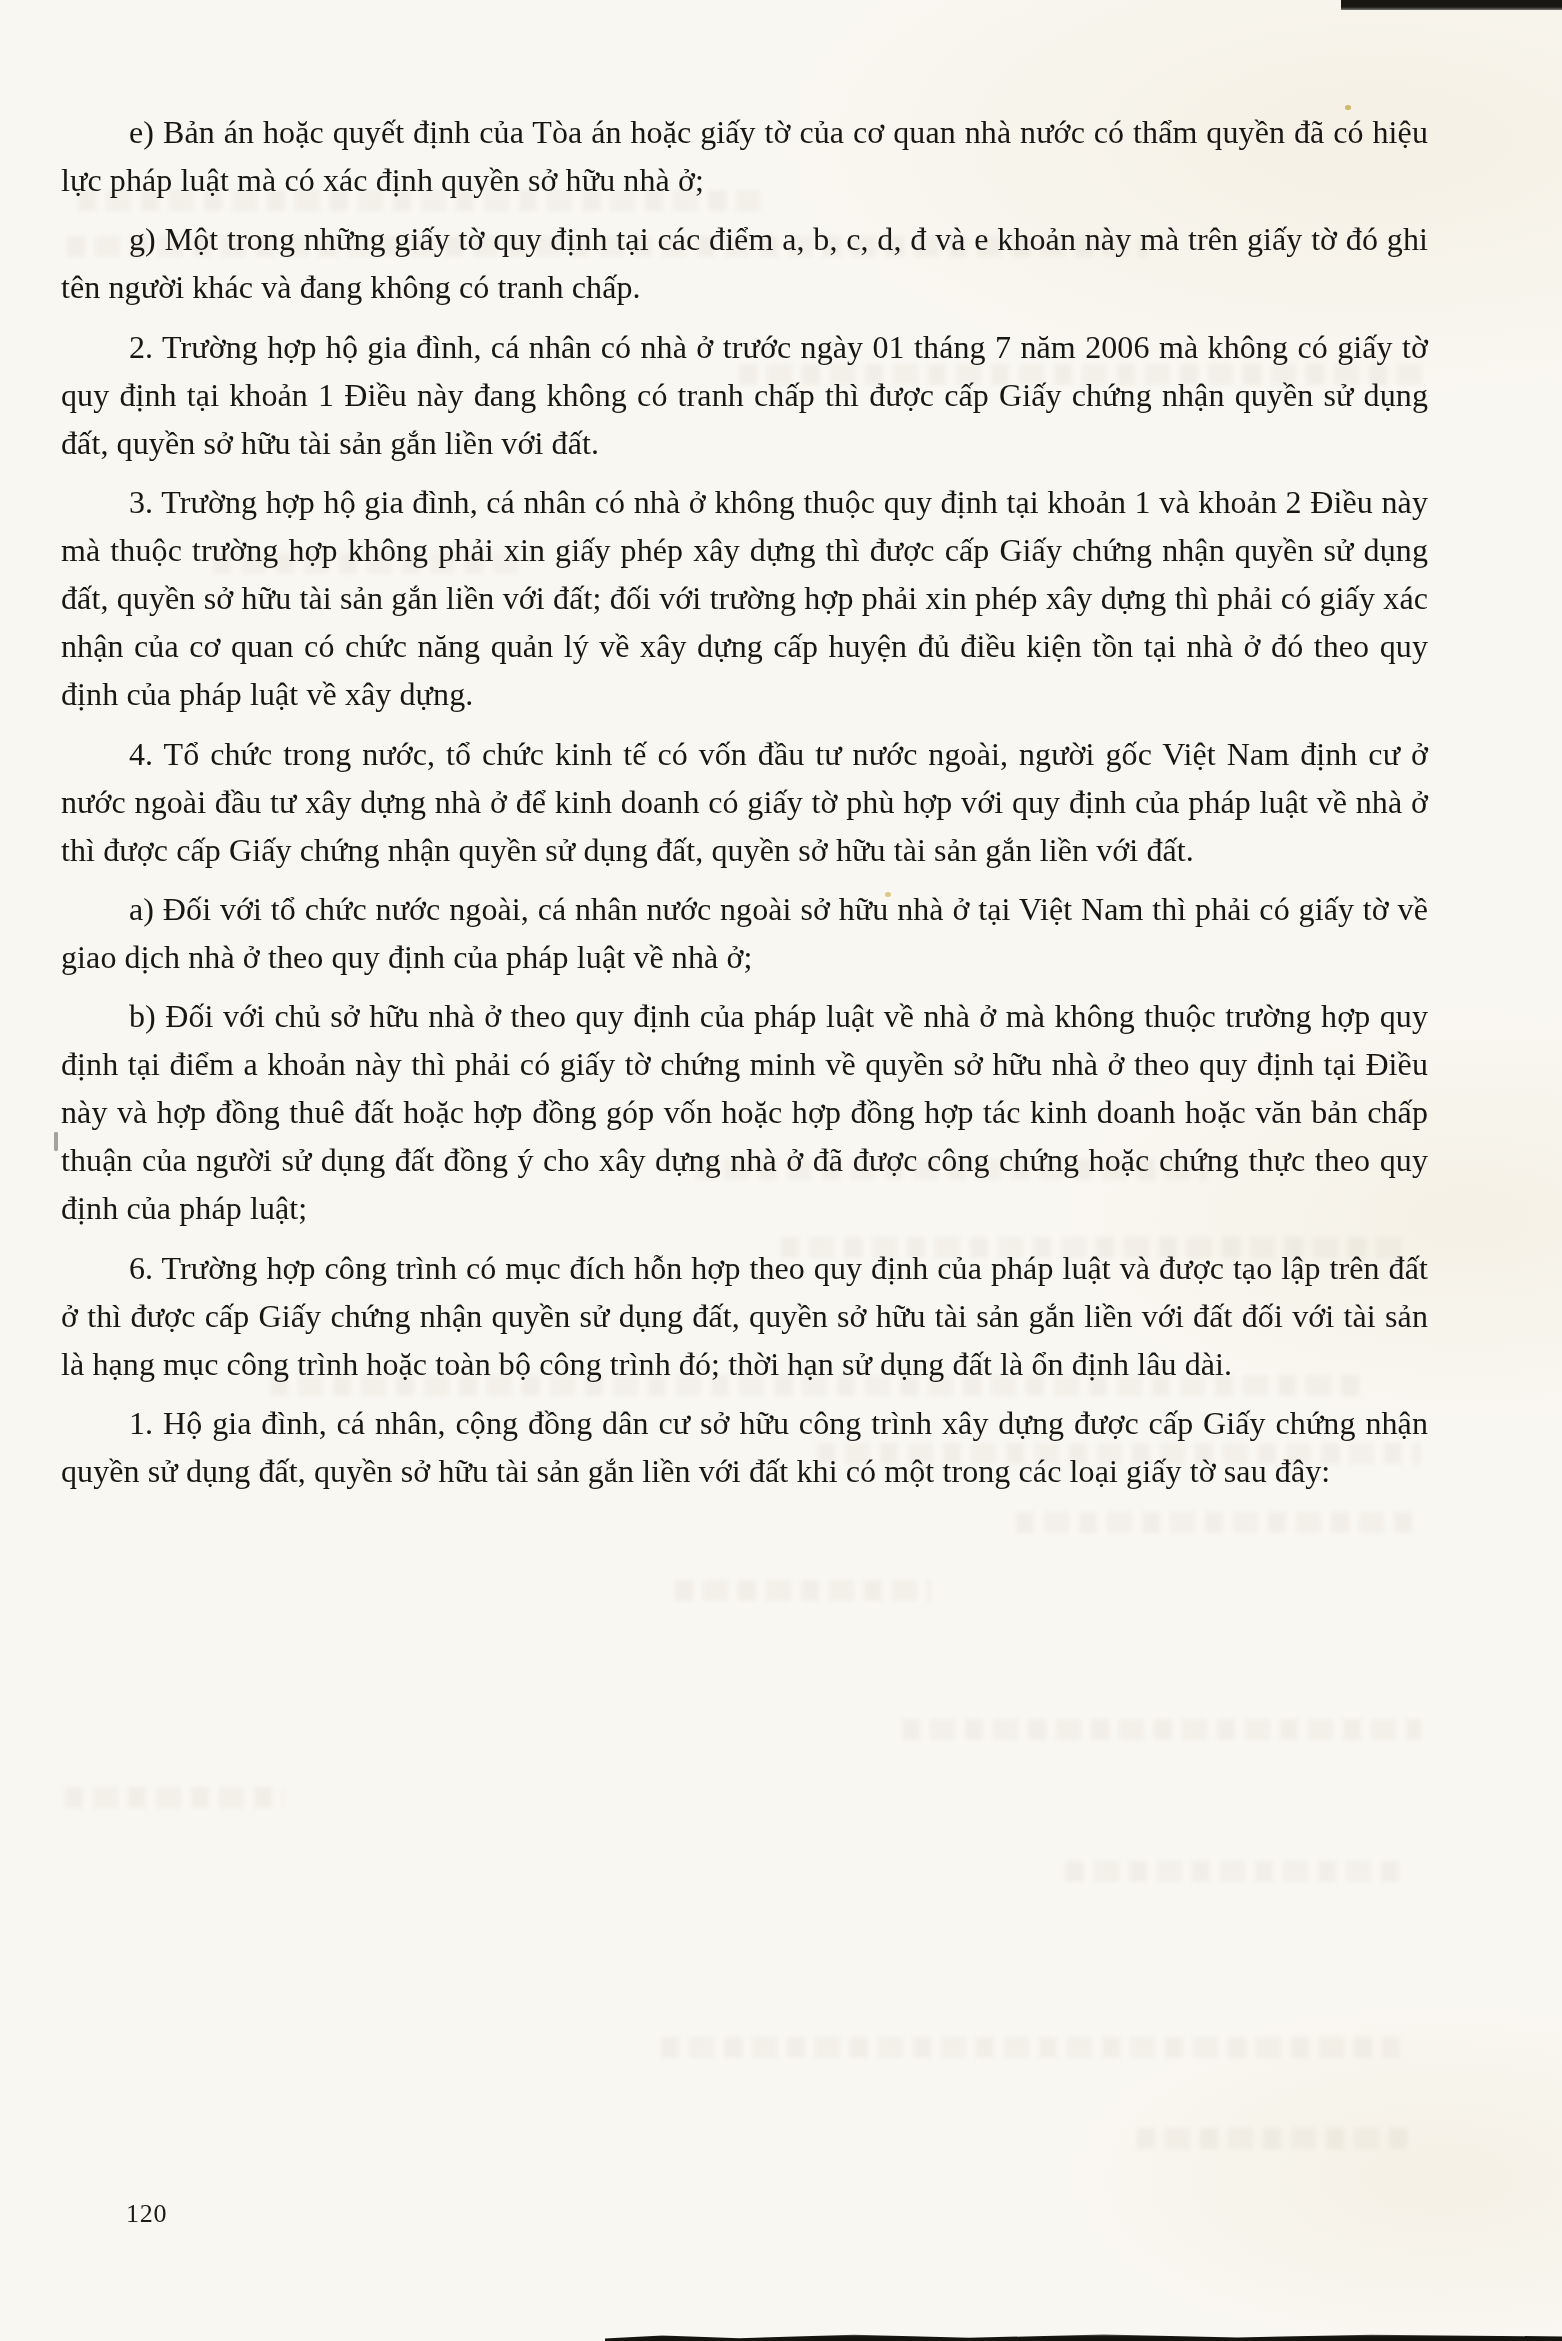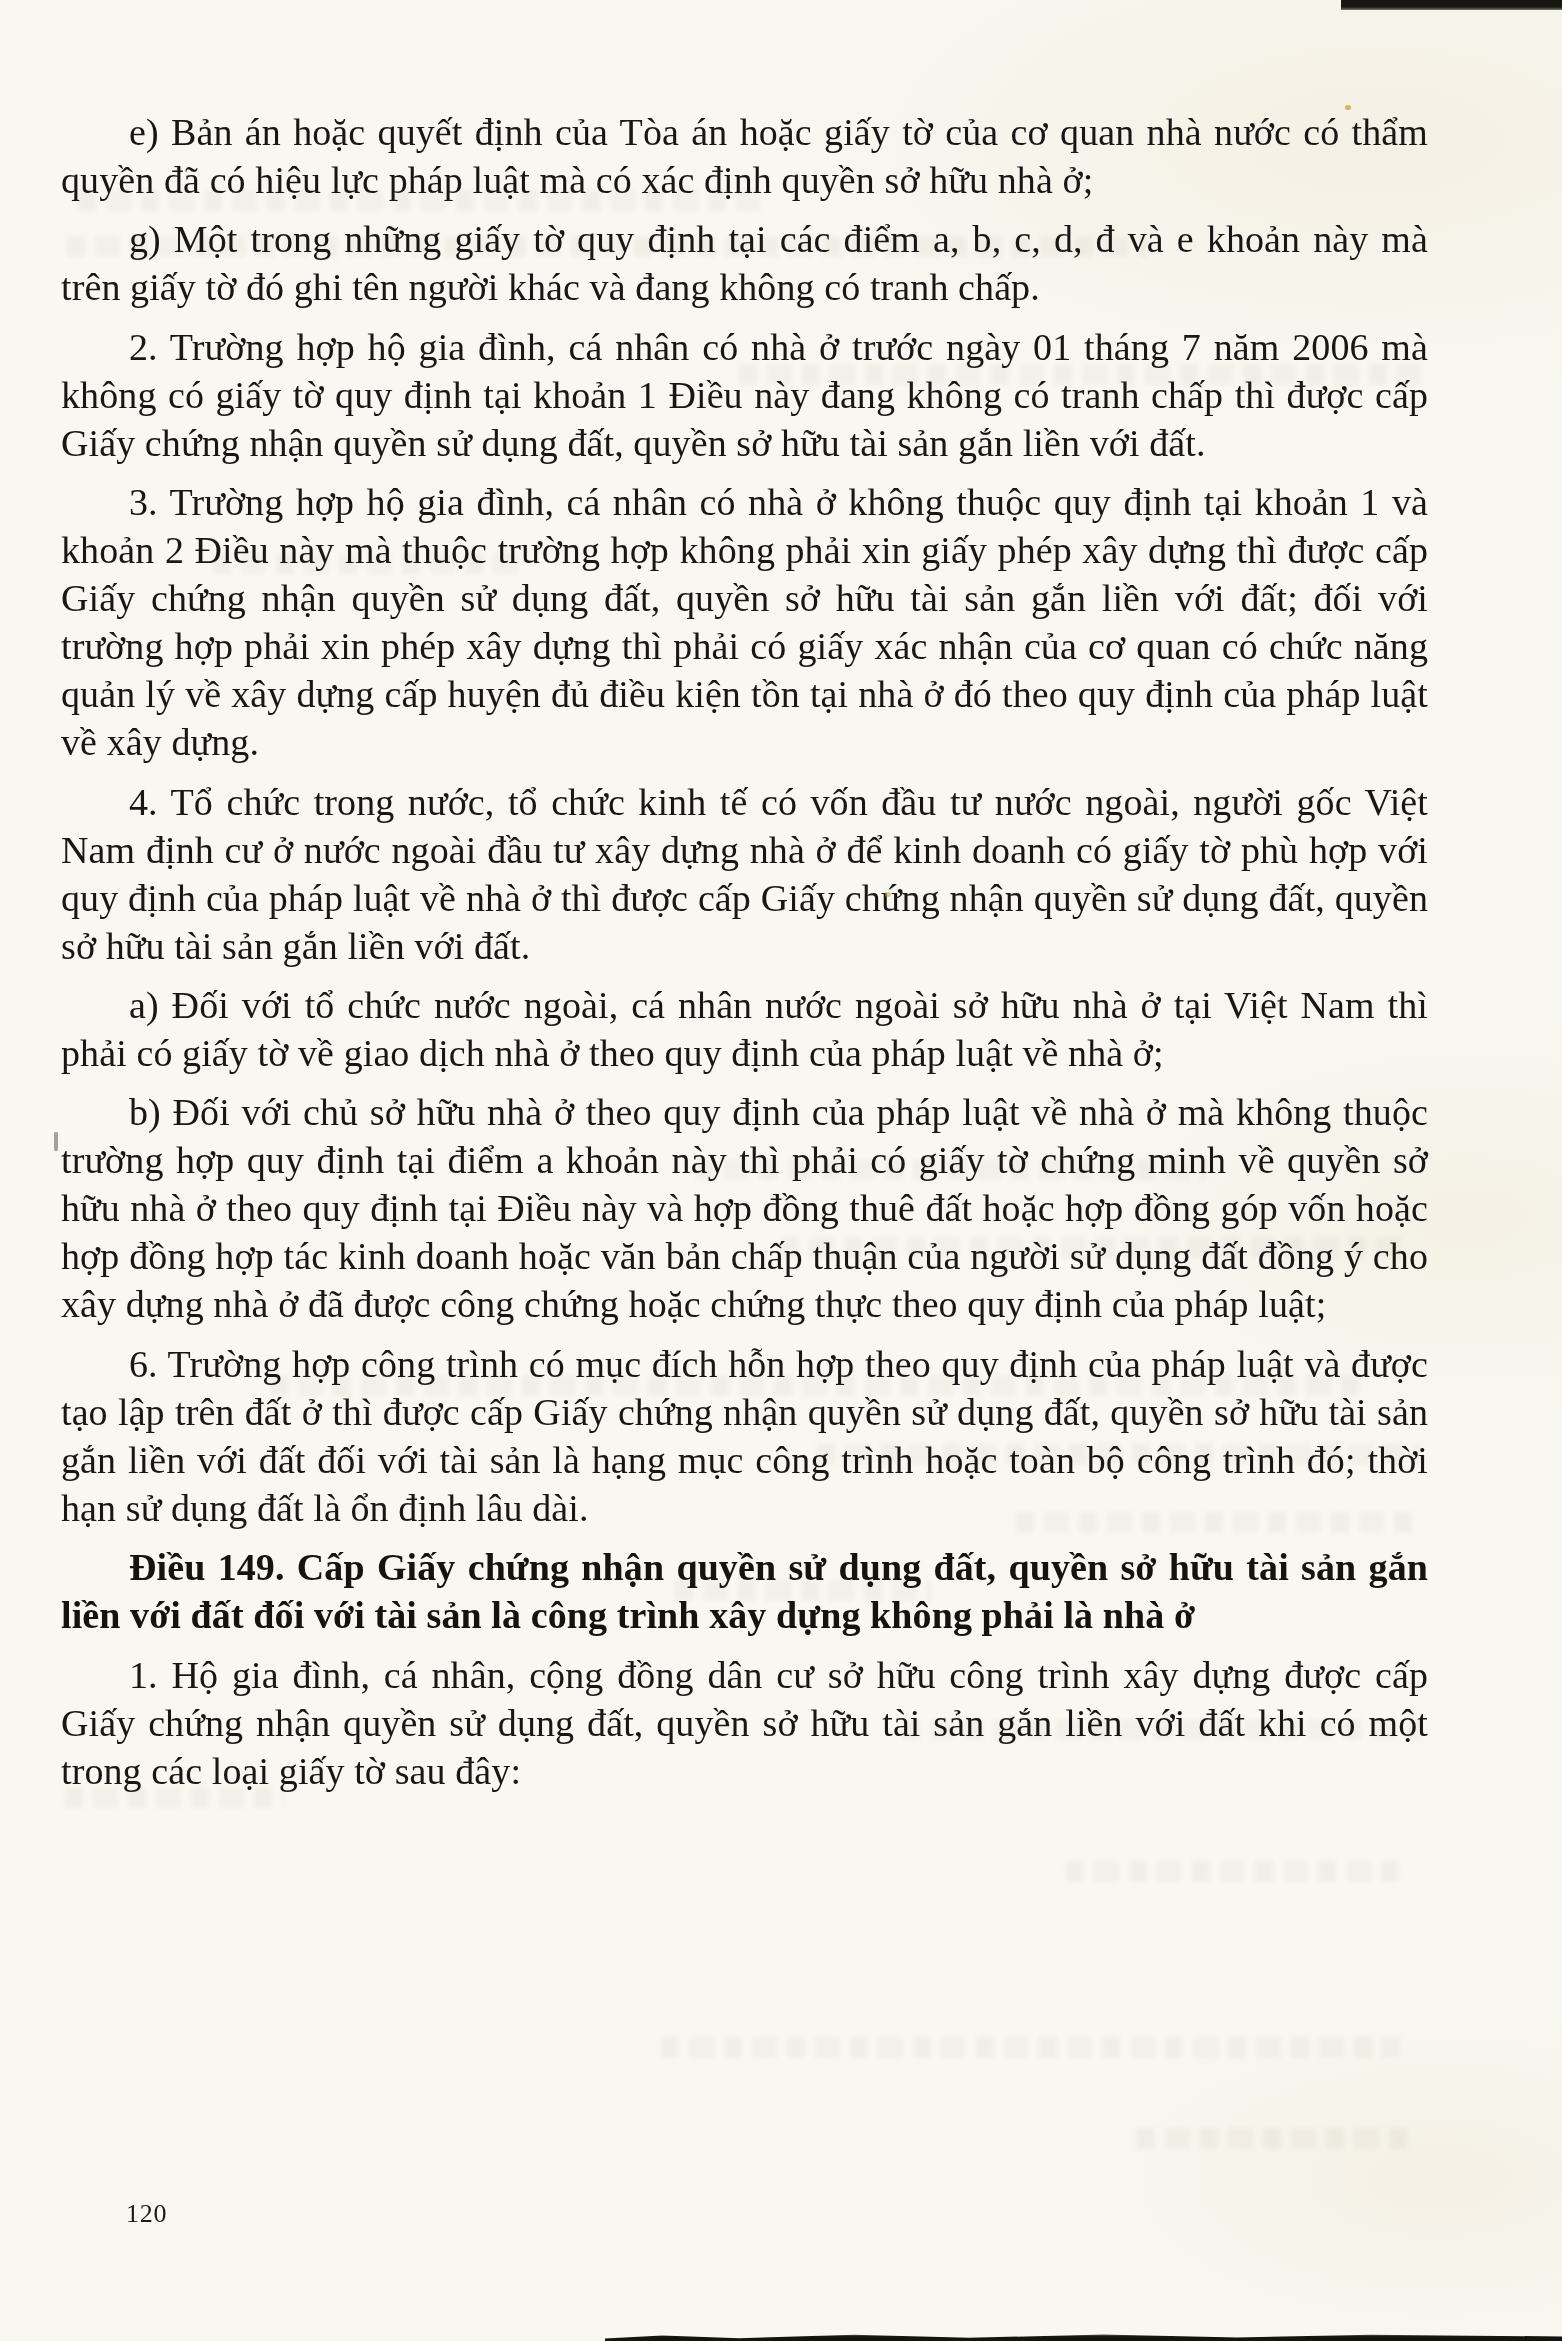--- a/index.html
+++ b/index.html
@@ -17,21 +17,21 @@
       radial-gradient(994px 426px at 88% 6%, rgba(232,222,196,.28), transparent 62%),
       radial-gradient(710px 355px at 94% 52%, rgba(228,218,190,.22), transparent 60%),
       radial-gradient(639px 298px at 92% 93%, rgba(230,220,195,.25), transparent 60%),
       #f9f7f1;
   }
   .text-block {
     position: absolute;
     left: 61px;
     top: 108px;
     width: 1367px;
-    font-size: 38px;
+    font-size: 32px;
     line-height: 48px;
     letter-spacing: 0.1px;
     color: #181715;
     text-align: justify;
   }
   .text-block p {
     margin: 0 0 11.4px 0;
     text-indent: 68px;
   }
   .text-block p.heading {
@@ -103,21 +103,20 @@
 
   <div class="text-block">
     <p>e) Bản án hoặc quyết định của Tòa án hoặc giấy tờ của cơ quan nhà nước có thẩm quyền đã có hiệu lực pháp luật mà có xác định quyền sở hữu nhà ở;</p>
     <p>g) Một trong những giấy tờ quy định tại các điểm a, b, c, d, đ và e khoản này mà trên giấy tờ đó ghi tên người khác và đang không có tranh chấp.</p>
     <p>2. Trường hợp hộ gia đình, cá nhân có nhà ở trước ngày 01 tháng 7 năm 2006 mà không có giấy tờ quy định tại khoản 1 Điều này đang không có tranh chấp thì được cấp Giấy chứng nhận quyền sử dụng đất, quyền sở hữu tài sản gắn liền với đất.</p>
     <p>3. Trường hợp hộ gia đình, cá nhân có nhà ở không thuộc quy định tại khoản 1 và khoản 2 Điều này mà thuộc trường hợp không phải xin giấy phép xây dựng thì được cấp Giấy chứng nhận quyền sử dụng đất, quyền sở hữu tài sản gắn liền với đất; đối với trường hợp phải xin phép xây dựng thì phải có giấy xác nhận của cơ quan có chức năng quản lý về xây dựng cấp huyện đủ điều kiện tồn tại nhà ở đó theo quy định của pháp luật về xây dựng.</p>
     <p>4. Tổ chức trong nước, tổ chức kinh tế có vốn đầu tư nước ngoài, người gốc Việt Nam định cư ở nước ngoài đầu tư xây dựng nhà ở để kinh doanh có giấy tờ phù hợp với quy định của pháp luật về nhà ở thì được cấp Giấy chứng nhận quyền sử dụng đất, quyền sở hữu tài sản gắn liền với đất.</p>
     <p>a) Đối với tổ chức nước ngoài, cá nhân nước ngoài sở hữu nhà ở tại Việt Nam thì phải có giấy tờ về giao dịch nhà ở theo quy định của pháp luật về nhà ở;</p>
     <p>b) Đối với chủ sở hữu nhà ở theo quy định của pháp luật về nhà ở mà không thuộc trường hợp quy định tại điểm a khoản này thì phải có giấy tờ chứng minh về quyền sở hữu nhà ở theo quy định tại Điều này và hợp đồng thuê đất hoặc hợp đồng góp vốn hoặc hợp đồng hợp tác kinh doanh hoặc văn bản chấp thuận của người sử dụng đất đồng ý cho xây dựng nhà ở đã được công chứng hoặc chứng thực theo quy định của pháp luật;</p>
     <p>6. Trường hợp công trình có mục đích hỗn hợp theo quy định của pháp luật và được tạo lập trên đất ở thì được cấp Giấy chứng nhận quyền sử dụng đất, quyền sở hữu tài sản gắn liền với đất đối với tài sản là hạng mục công trình hoặc toàn bộ công trình đó; thời hạn sử dụng đất là ổn định lâu dài.</p>
-    <p class="heading">Điều 149. Cấp Giấy chứng nhận quyền sử dụng đất, quyền sở hữu tài sản gắn liền với đất đối với tài sản là công trình xây dựng không phải là nhà ở</p>
     <p>1. Hộ gia đình, cá nhân, cộng đồng dân cư sở hữu công trình xây dựng được cấp Giấy chứng nhận quyền sử dụng đất, quyền sở hữu tài sản gắn liền với đất khi có một trong các loại giấy tờ sau đây:</p>
   </div>
 
   <div class="page-number">120</div>
 
   <div class="edge-top"></div>
   <div class="edge-bottom"></div>
   <div class="speck speck-a"></div>
   <div class="speck speck-b"></div>
   <div class="speck speck-c"></div>

